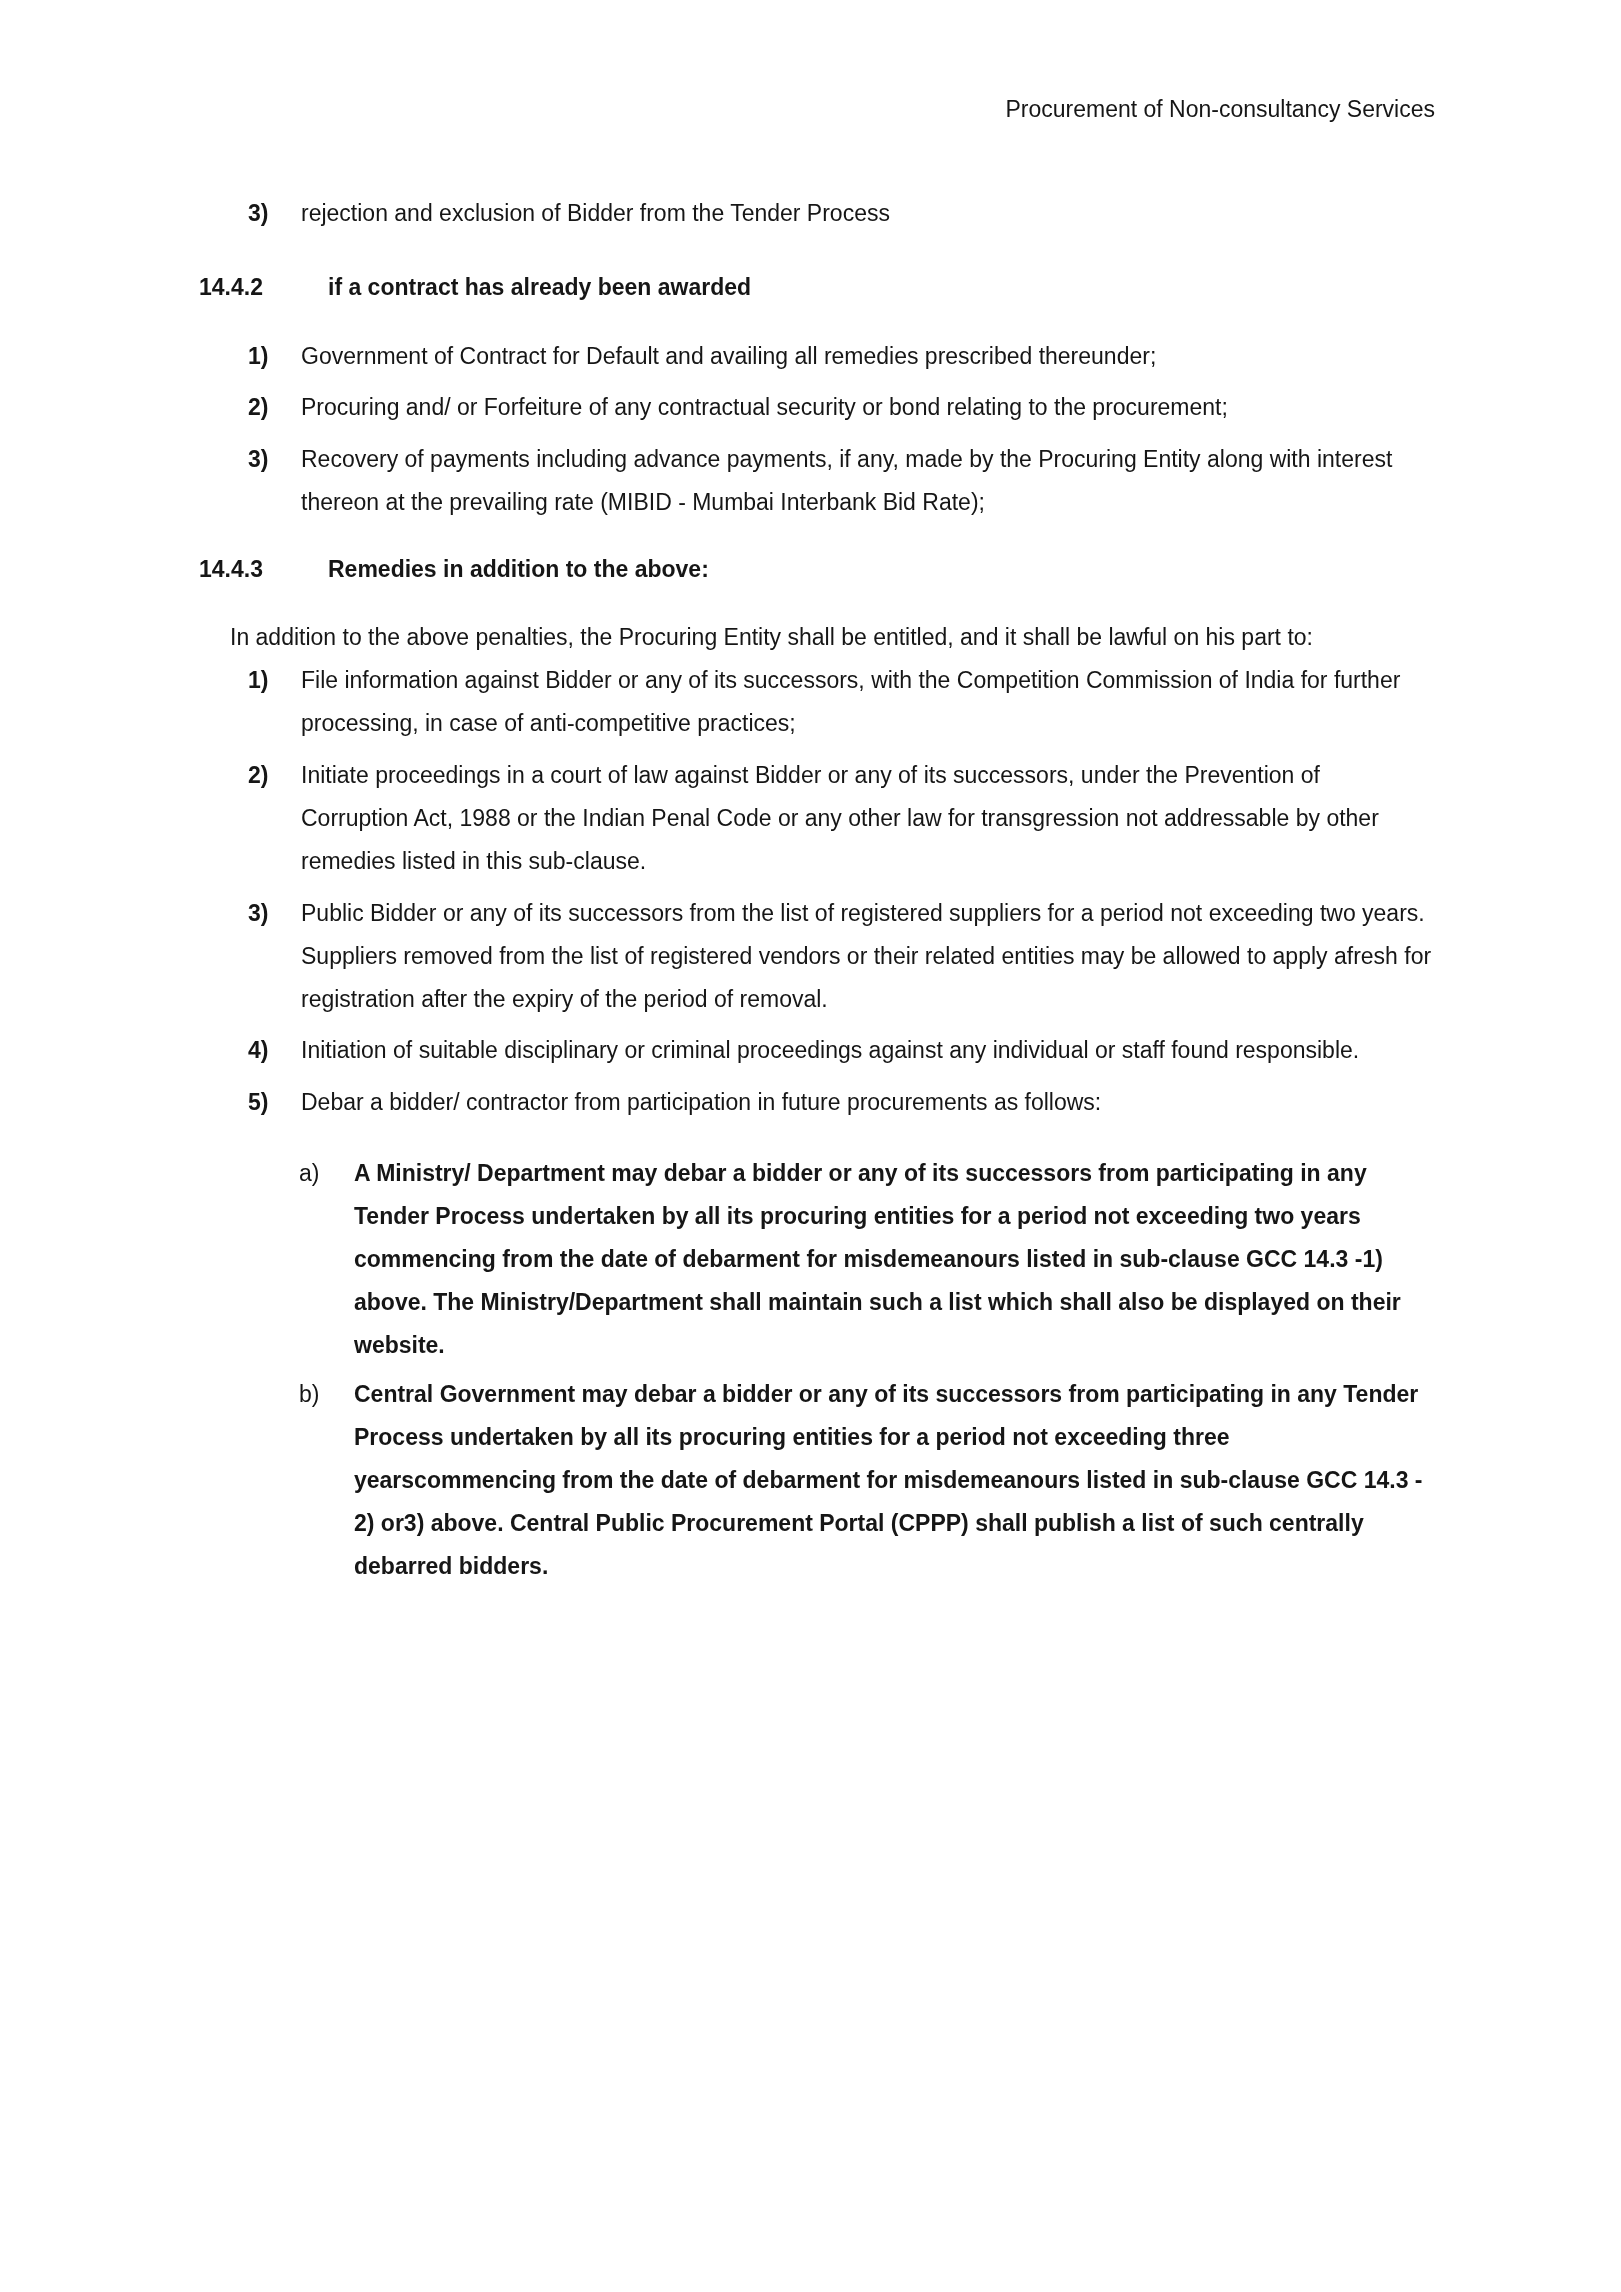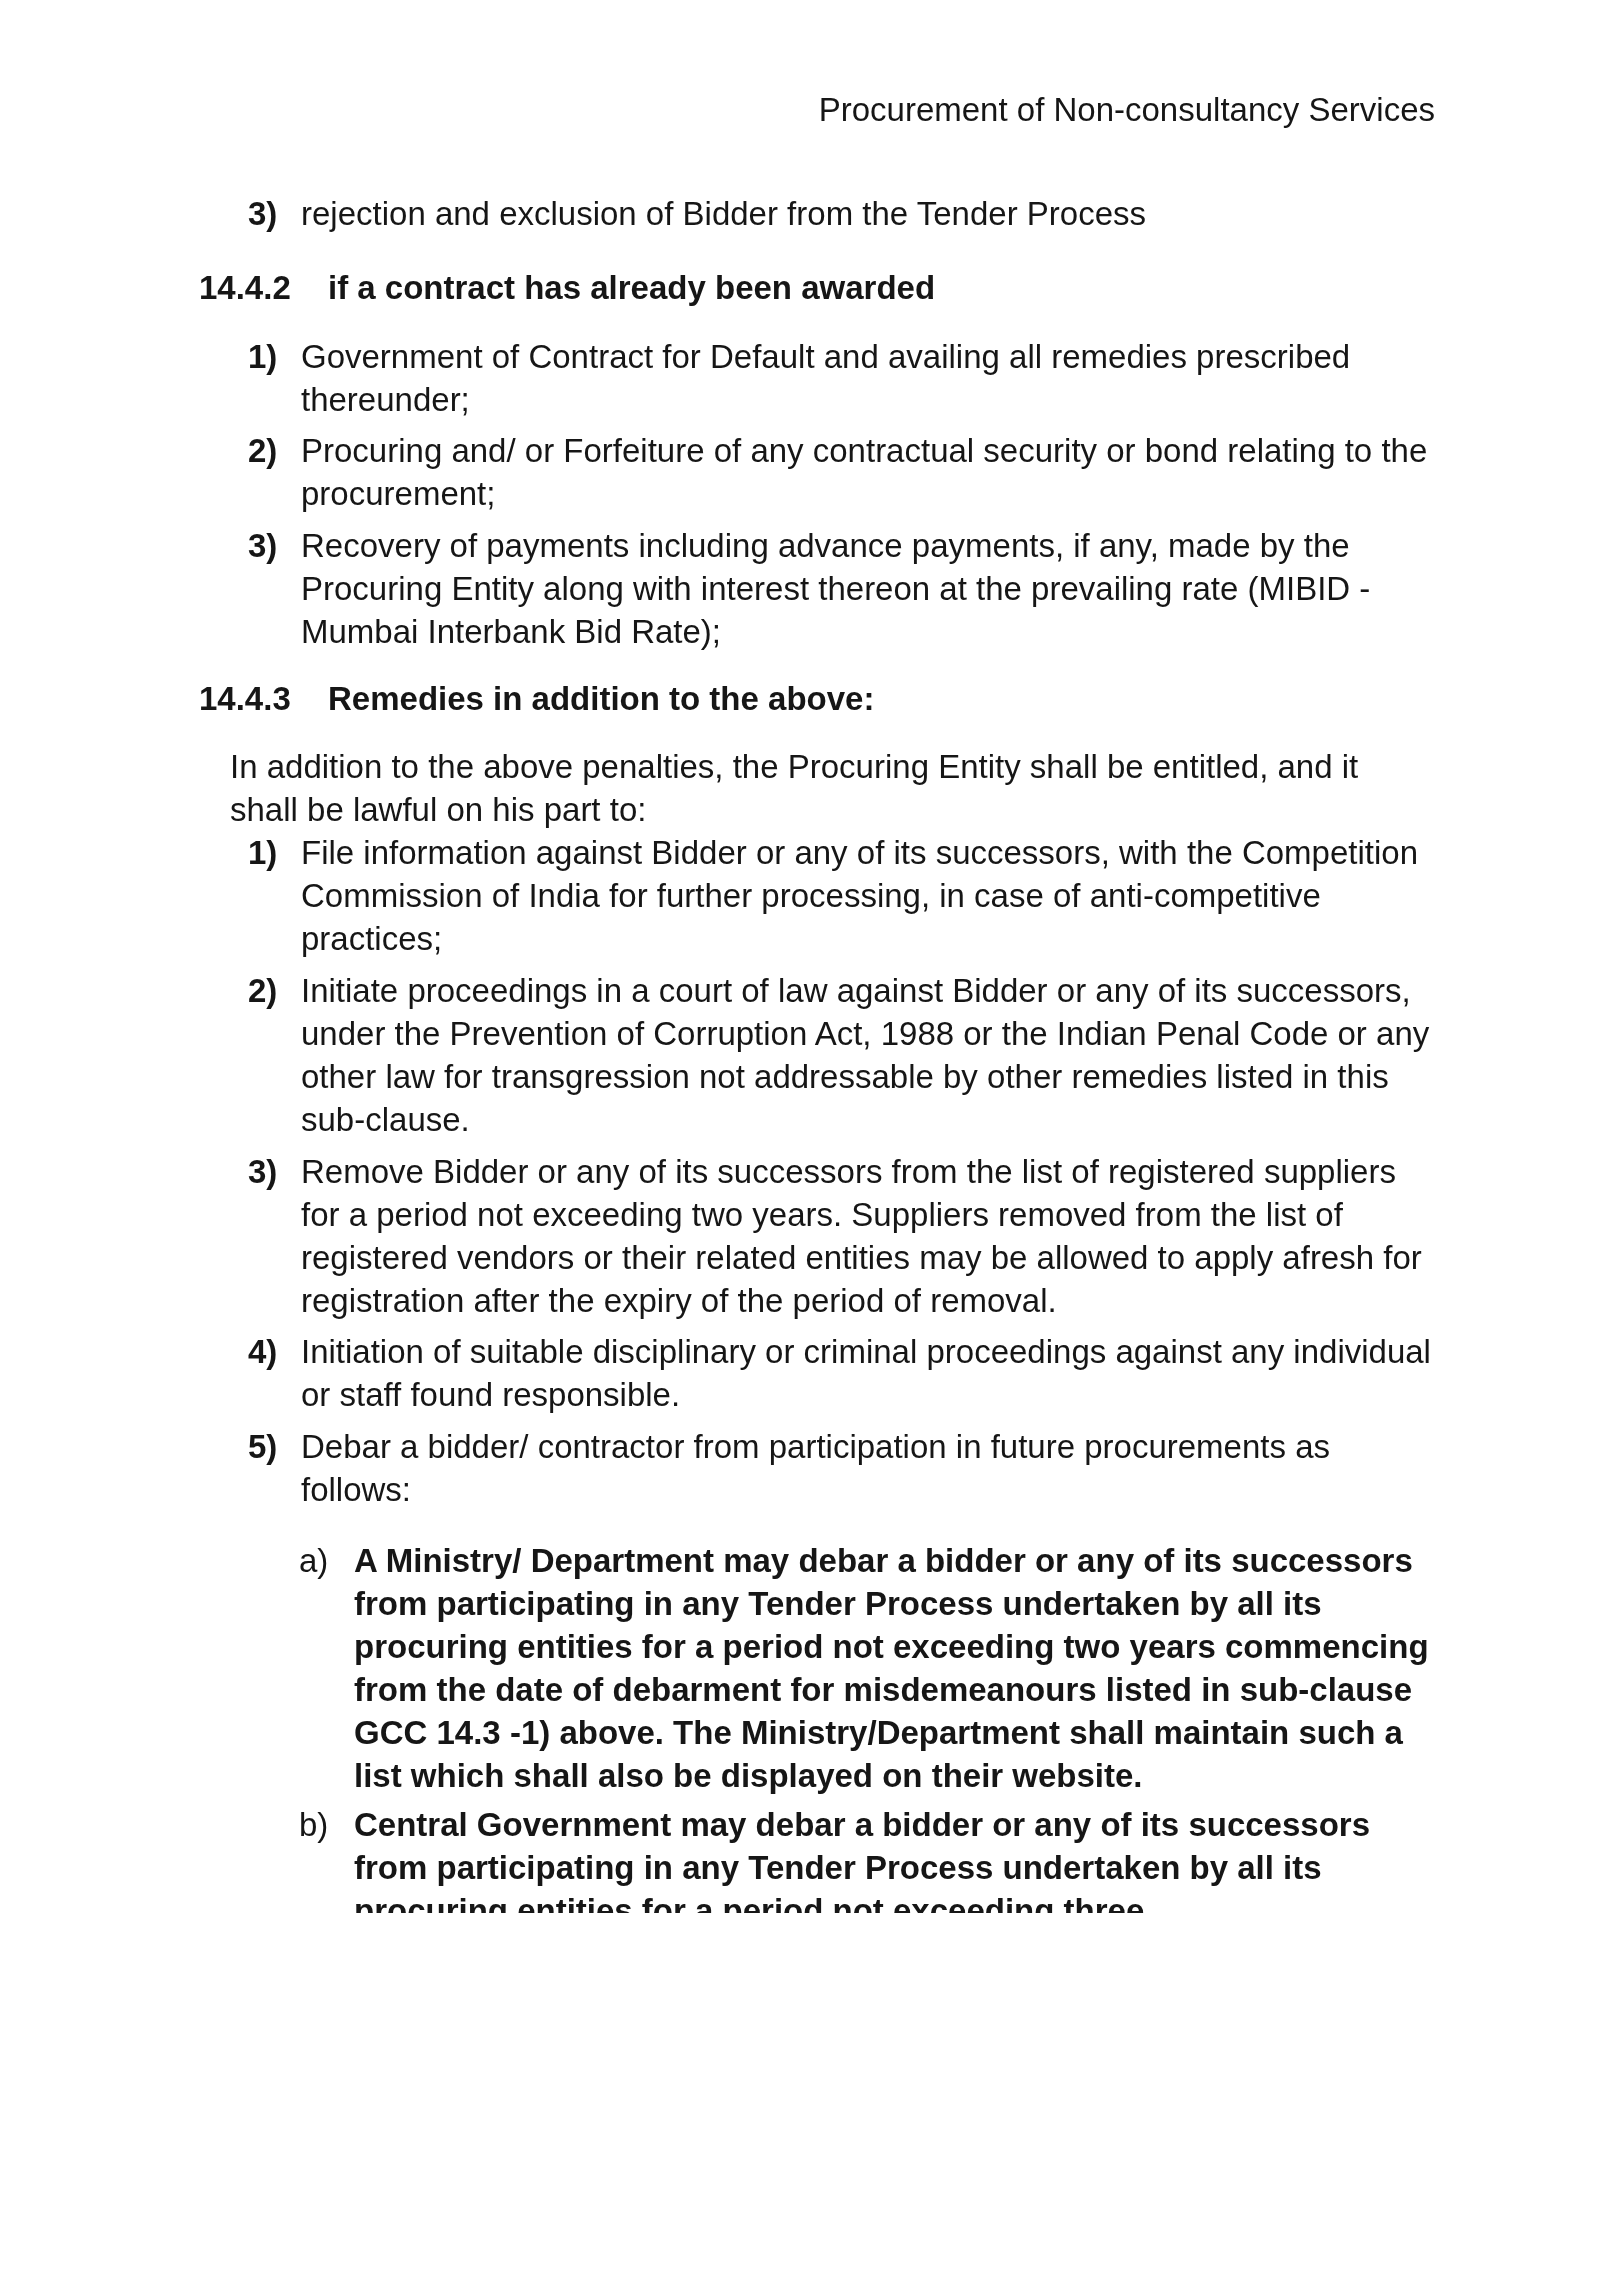--- a/index.html
+++ b/index.html
@@ -4,21 +4,21 @@
 <style>
   * { box-sizing: border-box; }
   html, body { margin: 0; padding: 0; background: #ffffff; }
   .page {
     width: 1621px;
     height: 1913px;
     background: #ffffff;
     position: relative;
     font-family: "Liberation Sans", sans-serif;
     color: #161616;
-    font-size: 33px;
+    font-size: 23px;
     line-height: 43px;
     overflow: hidden;
   }
   .header {
     position: absolute;
     top: 88px;
     left: 196px;
     right: 186px;
     text-align: right;
   }
@@ -99,21 +99,21 @@
     <div class="list-item lvl1">
       <span class="num">1)</span>
       <span class="txt">File information against Bidder or any of its successors, with the Competition Commission of India for further processing, in case of anti-competitive practices;</span>
     </div>
     <div class="list-item lvl1">
       <span class="num">2)</span>
       <span class="txt">Initiate proceedings in a court of law against Bidder or any of its successors, under the Prevention of Corruption Act, 1988 or the Indian Penal Code or any other law for transgression not addressable by other remedies listed in this sub-clause.</span>
     </div>
     <div class="list-item lvl1">
       <span class="num">3)</span>
-      <span class="txt">Remove Bidder or any of its successors from the list of registered suppliers for a period not exceeding two years. Suppliers removed from the list of registered vendors or their related entities may be allowed to apply afresh for registration after the expiry of the period of removal.</span>
+      <span class="txt">Public Bidder or any of its successors from the list of registered suppliers for a period not exceeding two years. Suppliers removed from the list of registered vendors or their related entities may be allowed to apply afresh for registration after the expiry of the period of removal.</span>
     </div>
     <div class="list-item lvl1">
       <span class="num">4)</span>
       <span class="txt">Initiation of suitable disciplinary or criminal proceedings against any individual or staff found responsible.</span>
     </div>
     <div class="list-item lvl1">
       <span class="num">5)</span>
       <span class="txt">Debar a bidder/ contractor from participation in future procurements as follows:</span>
     </div>
 

